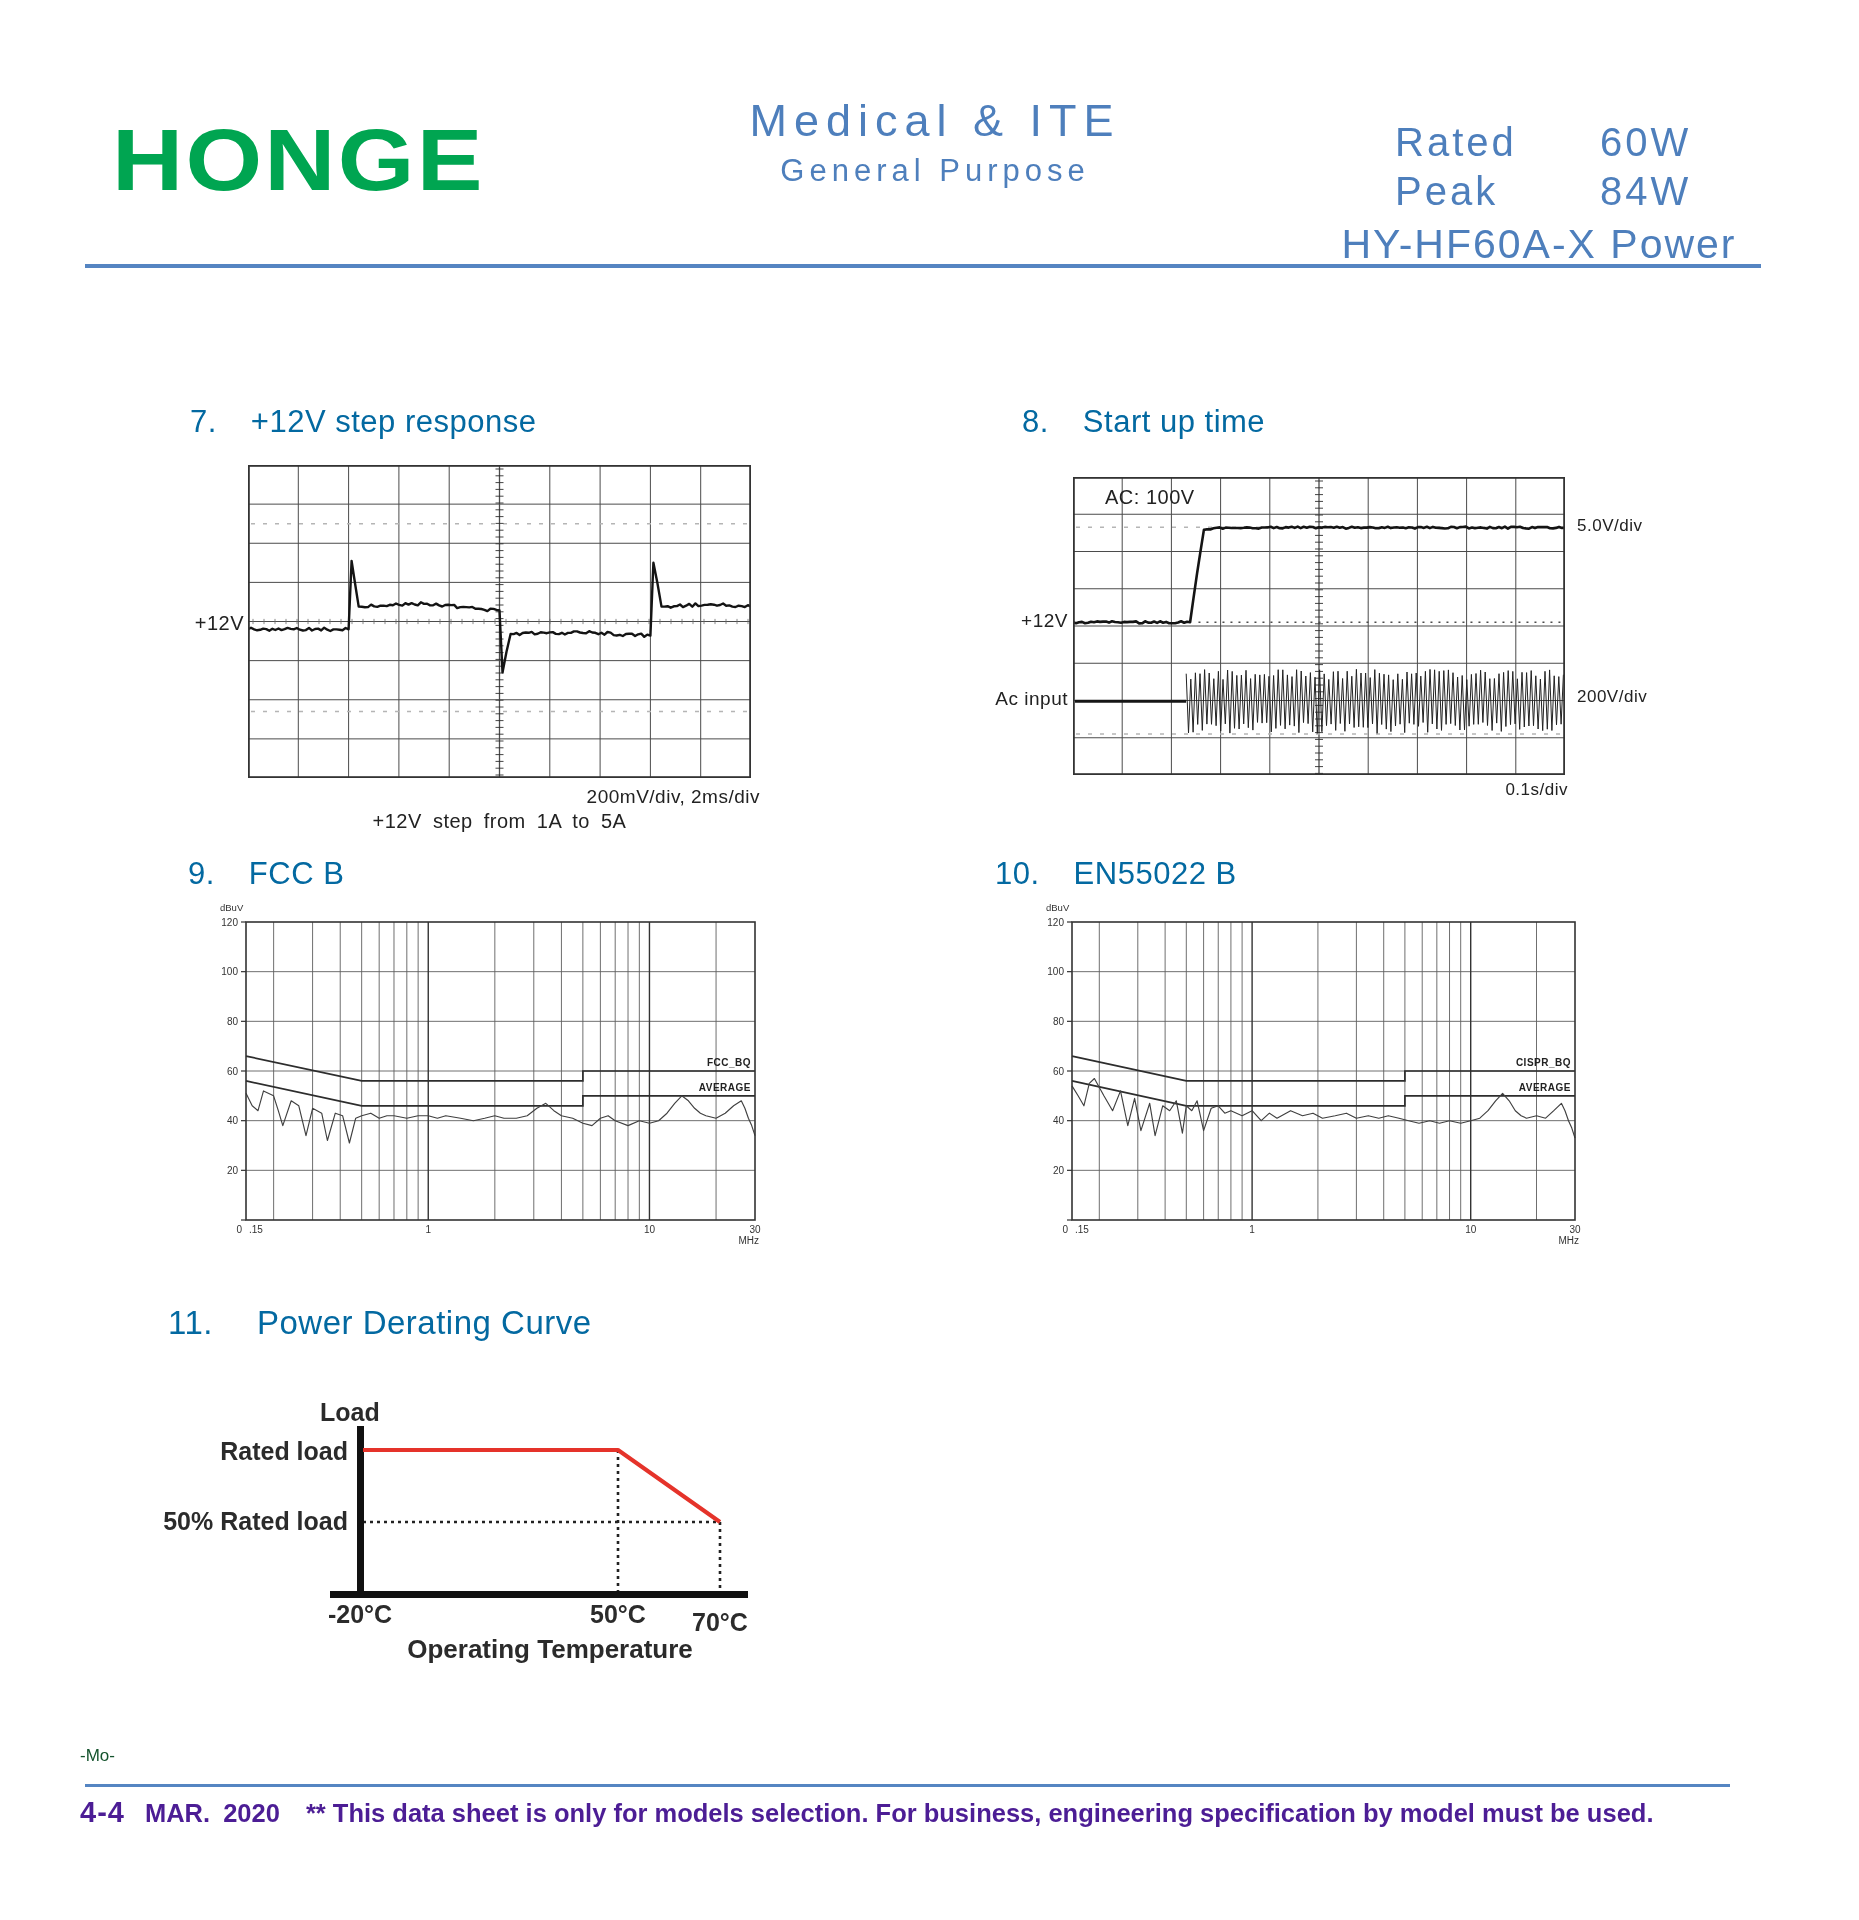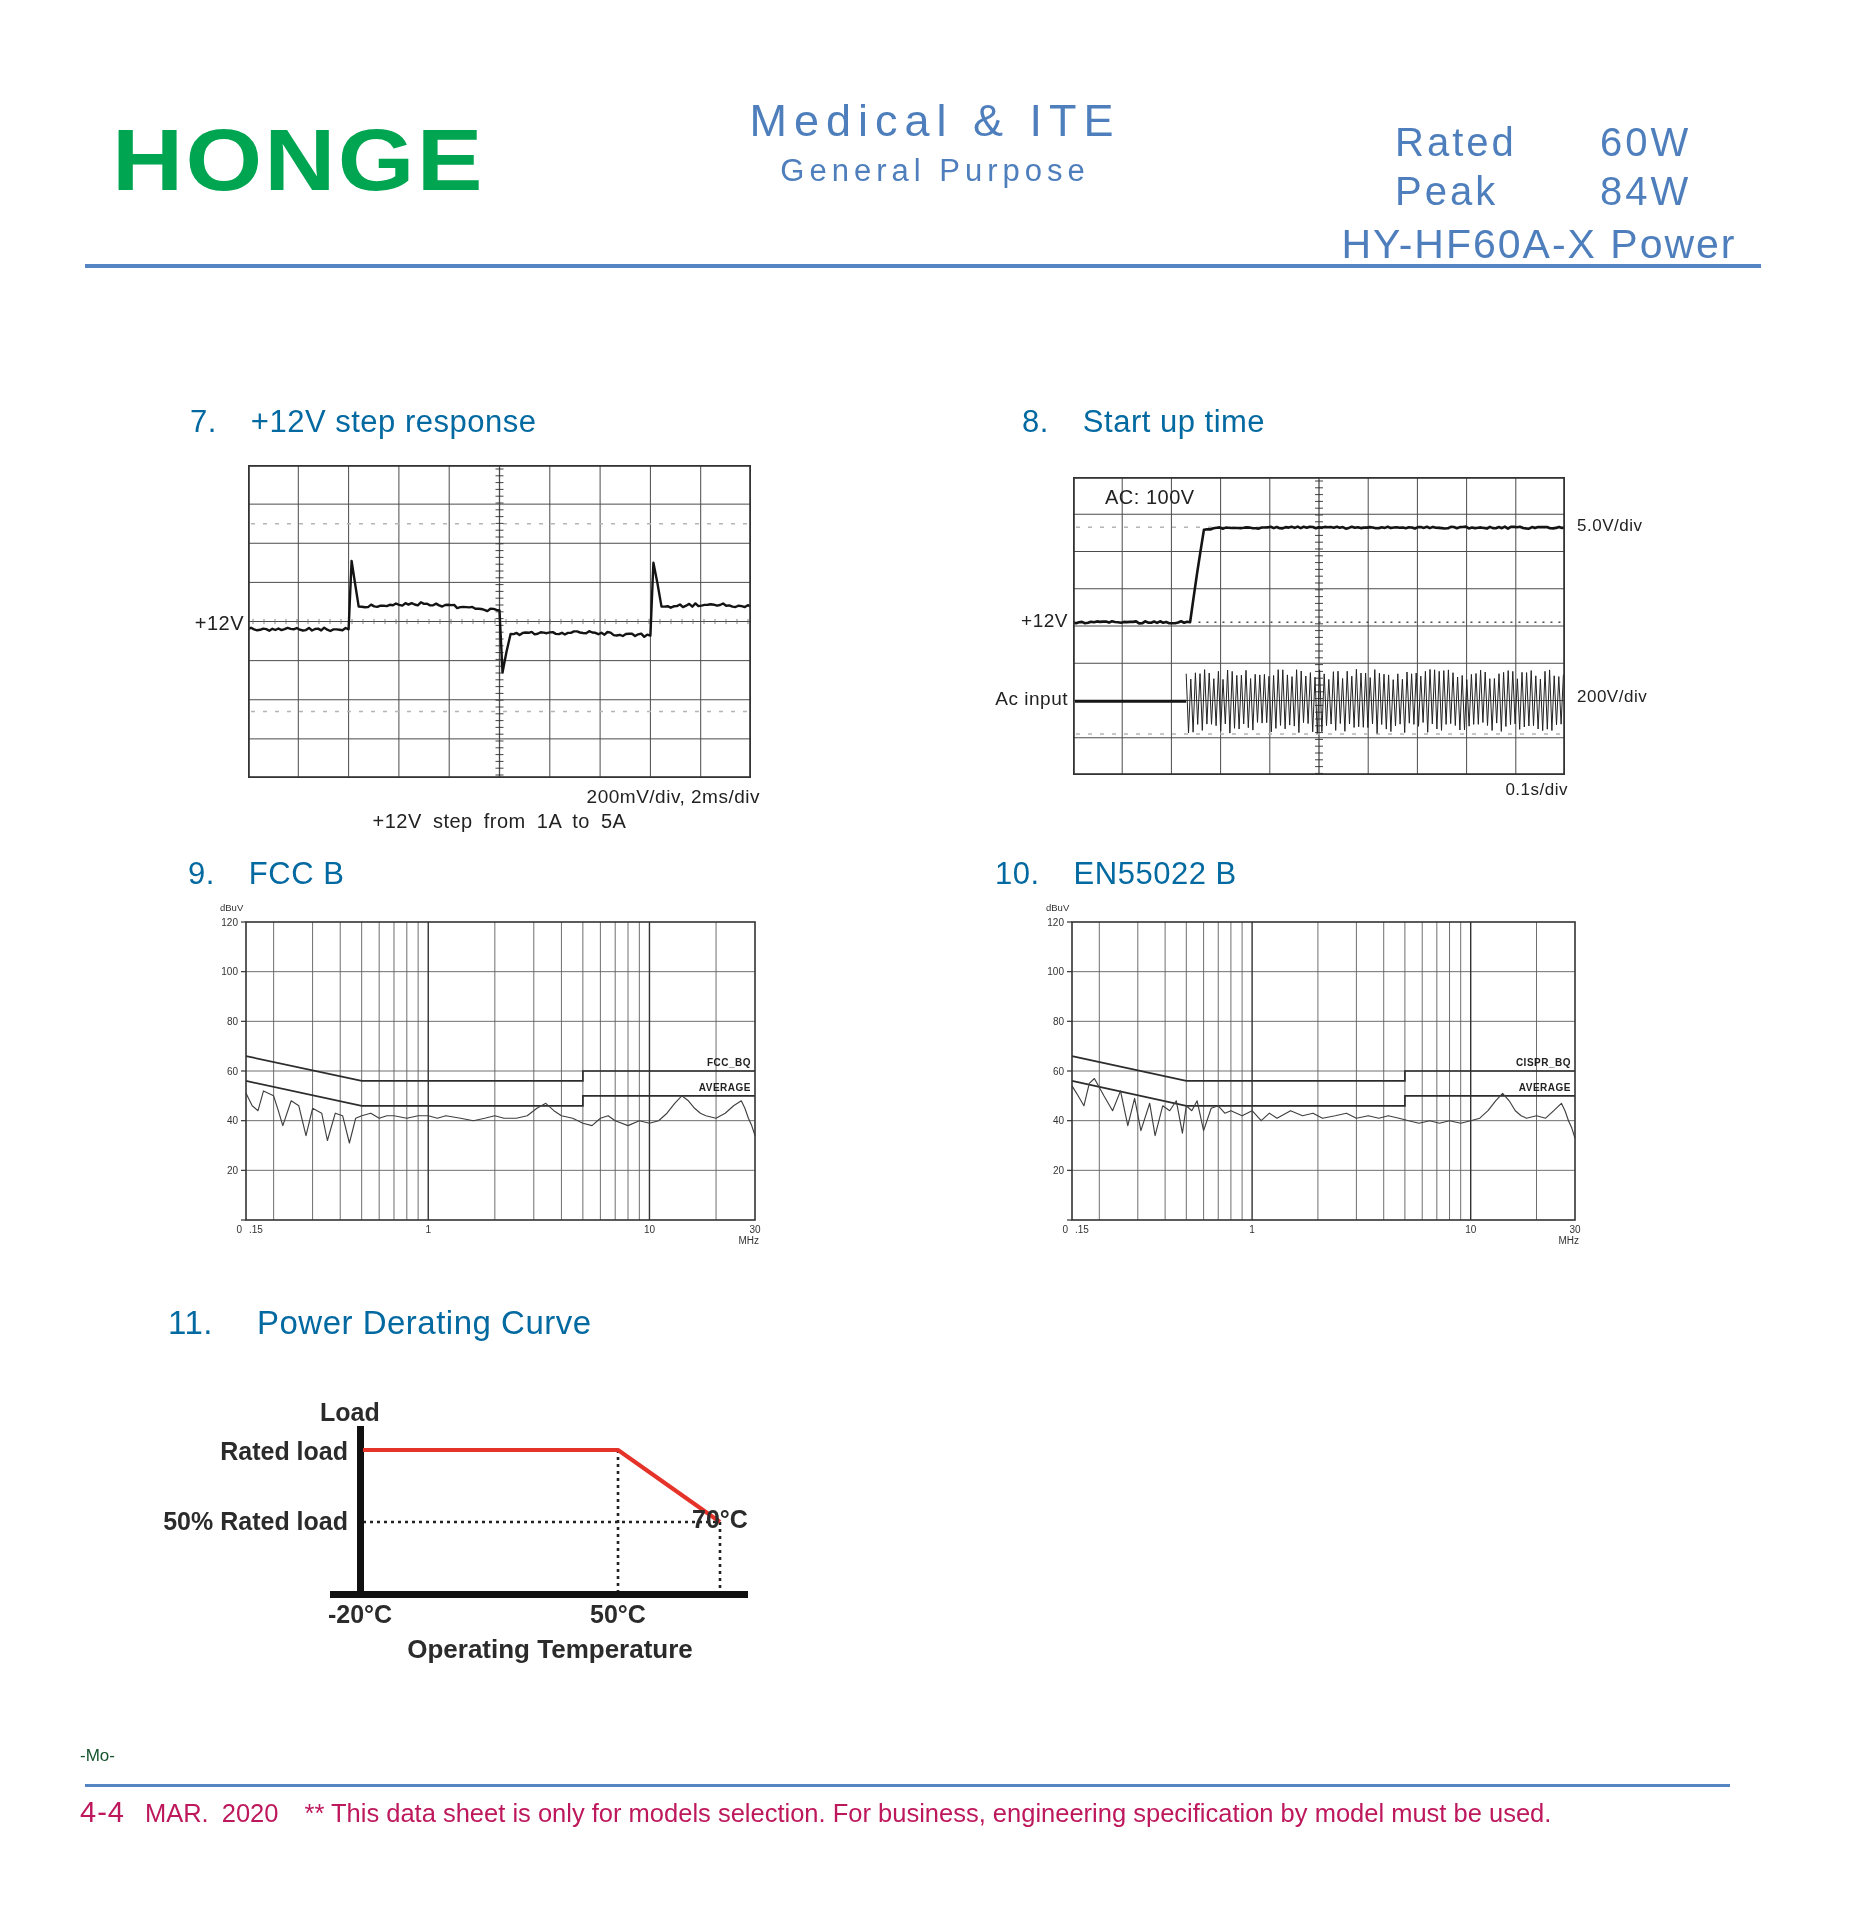--- a/index.html
+++ b/index.html
@@ -21,21 +21,21 @@
   .big .sec-num{margin-right:44px;}
   
   .plab{font-size:20px;color:#222;letter-spacing:0.5px;white-space:nowrap;}
   .plab-sm{font-size:17px;color:#222;letter-spacing:0.5px;white-space:nowrap;}
   .right{text-align:right;}
   .center{text-align:center;}
   
   .dlab{font-weight:700;color:#2b2b2b;font-size:25px;white-space:nowrap;}
   
   .mo{font-size:17px;color:#14532d;}
-  .footline{display:flex;align-items:baseline;font-size:25.5px;color:#be185d;white-space:nowrap;}
+  .footline{display:flex;align-items:baseline;font-size:25.5px;color:#4c1d95;white-space:nowrap;font-weight:bold;}
   .foot-page{font-size:29px;margin-right:20px;letter-spacing:1px;}
   .foot-date{margin-right:26px;word-spacing:6px;}
   svg{display:block;}
 </style>
 </head>
 <body>
 
 <div id="page">
 
   <div class="abs logo" style="color: rgb(0, 165, 81);">HONGE</div>
@@ -389,21 +389,21 @@
         <rect x="67" y="36" width="7" height="170" fill="#111"></rect>
         <rect x="40" y="201" width="418" height="7" fill="#111"></rect>
         <polyline points="73.0,60.0 328.0,60.0 430.0,132.0" fill="none" stroke="#E5332A" stroke-width="4" stroke-linejoin="round"></polyline>
       </svg>
     </div>
   <div class="abs dlab" style="left:320px;top:1398px;">Load</div>
   <div class="abs dlab right" style="left:190px;top:1437px;width:158px;">Rated  load</div>
   <div class="abs dlab right" style="left:115px;top:1507px;width:233px;">50%  Rated  load</div>
   <div class="abs dlab center" style="left:320px;top:1600px;width:80px;">-20°C</div>
   <div class="abs dlab center" style="left:578px;top:1600px;width:80px;">50°C</div>
-  <div class="abs dlab center" style="left:680px;top:1505px;width:80px;">70°C</div>
+  <div class="abs dlab center" style="left:680px;top:1608px;width:80px;">70°C</div>
   <div class="abs dlab center" style="left:400px;top:1634px;width:300px;font-size:26px;">Operating Temperature</div>
 
   <div class="abs mo" style="left:80px;top:1746px;">-Mo-</div>
   <div class="abs rule" style="left: 85px; top: 1784px; width: 1645px; height: 3px; background: rgb(85, 133, 194);"></div>
   <div class="abs footline" style="left:80px;top:1796px;">
     <span class="foot-page">4-4</span>
     <span class="foot-date">MAR.   2020</span>
     <span>** This data sheet is only for models selection.  For business, engineering specification by model must be used.</span>
   </div>
 

